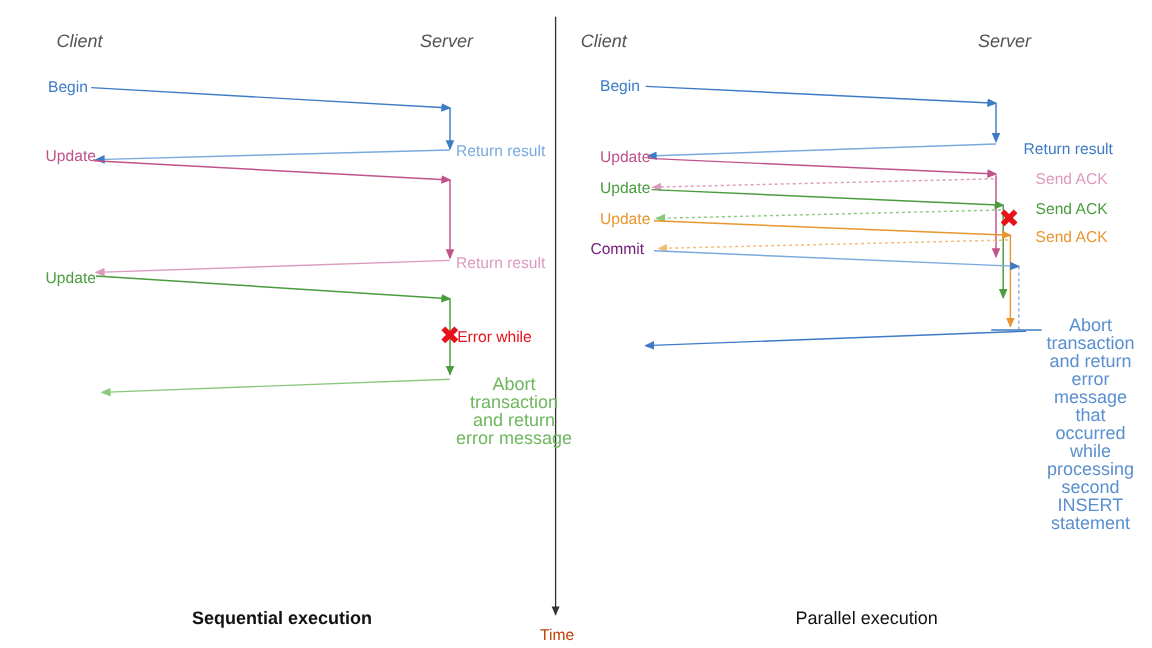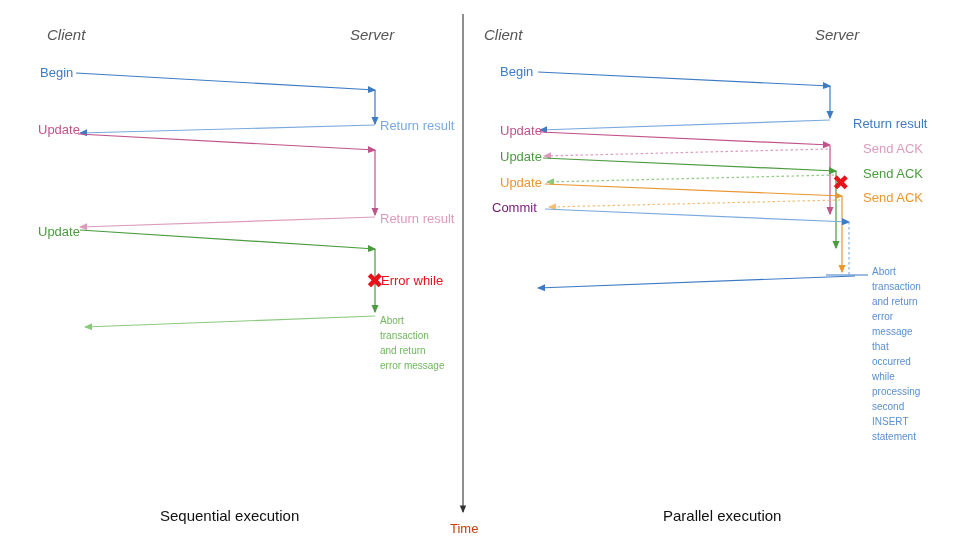--- a/index.html
+++ b/index.html
@@ -5,21 +5,21 @@
   html,body{margin:0;padding:0;background:#ffffff;}
   body{width:960px;height:540px;overflow:hidden;
        font-family:"Liberation Sans","DejaVu Sans",sans-serif;}
   #root{position:relative;width:780px;height:540px;}
   svg.layer{position:absolute;left:0;top:0;width:960px;height:540px;}
   .lbl{position:absolute;white-space:nowrap;font-size:13px;line-height:15px;}
   .hdr{position:absolute;font-style:italic;font-size:15px;color:#555555;white-space:nowrap;}
   .cap{position:absolute;font-size:15px;color:#111111;white-space:nowrap;}
   .timelbl{position:absolute;font-size:13px;color:#c2410c;white-space:nowrap;}
   .xmark{position:absolute;font-size:21px;font-weight:bold;color:#e8121b;line-height:1;}
-  .multi{position:absolute;font-size:10px;line-height:15px;white-space:pre-line;}
+  .multi{position:absolute;font-size:15px;line-height:15px;white-space:pre-line;text-align:center;}
 </style>
 </head>
 <body>
 
 <div id="root">
 
   <svg class="layer" viewBox="0 0 960 540" xmlns="http://www.w3.org/2000/svg">
     <defs>
       <marker id="ar-blue" markerWidth="7" markerHeight="7" refX="6" refY="3" orient="auto">
           <path d="M0,0 L7,3 L0,6 z" fill="#3d7bc4"></path>
@@ -141,17 +141,17 @@
 transaction
 and return
 error message
 that occurred
 while
 processing
 second
 INSERT
 statement</div>
 
-  <div class="cap" style="left:160px;top:507px;">Sequential execution</div>
+  <div class="cap" style="left:160px;top:507px;font-weight:bold;">Sequential execution</div>
   <div class="cap" style="left:663px;top:507px;">Parallel execution</div>
   <div class="timelbl" style="left:450px;top:521px;">Time</div>
 
 </div>
 
 </body></html>

